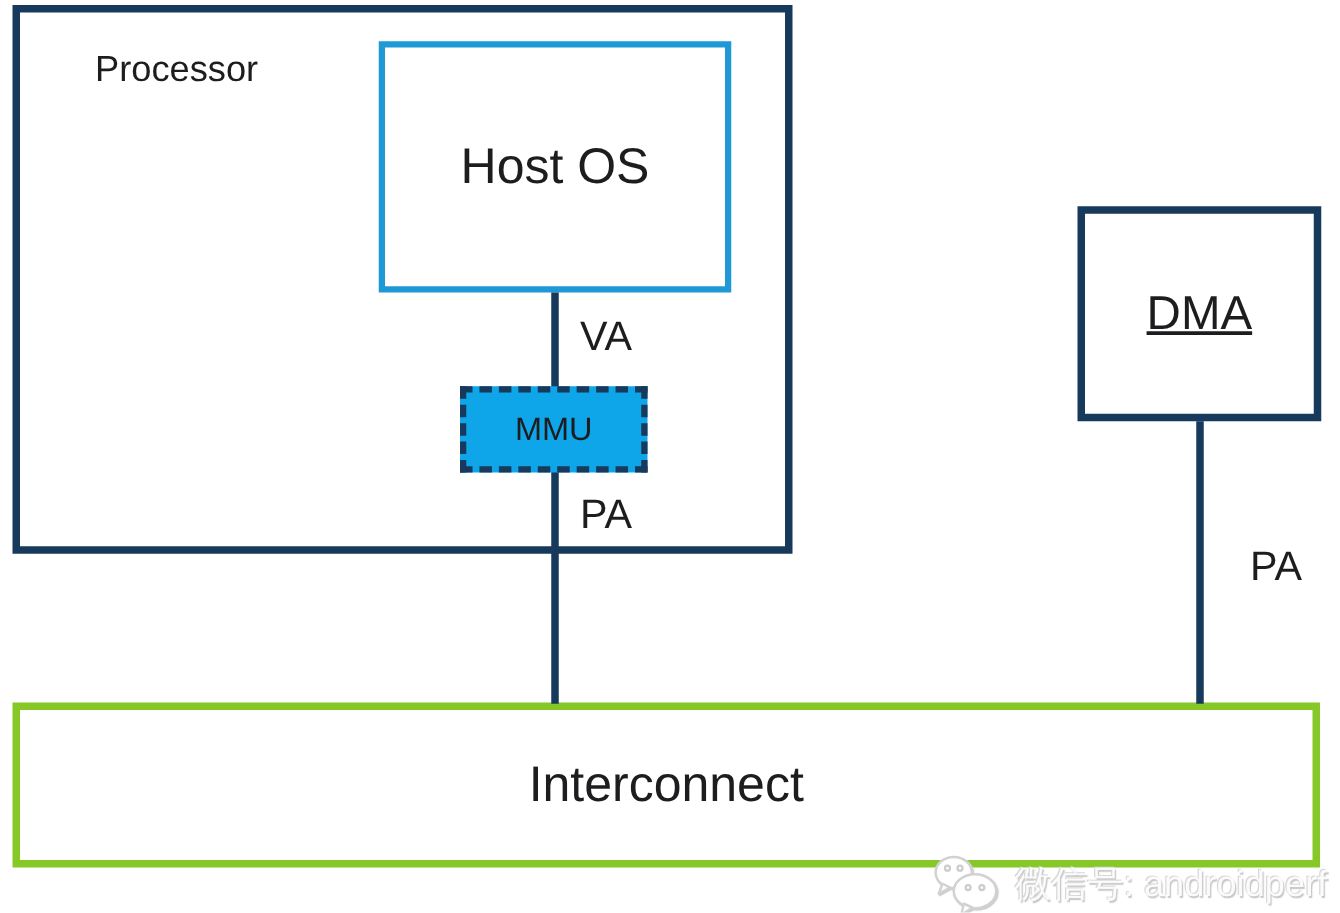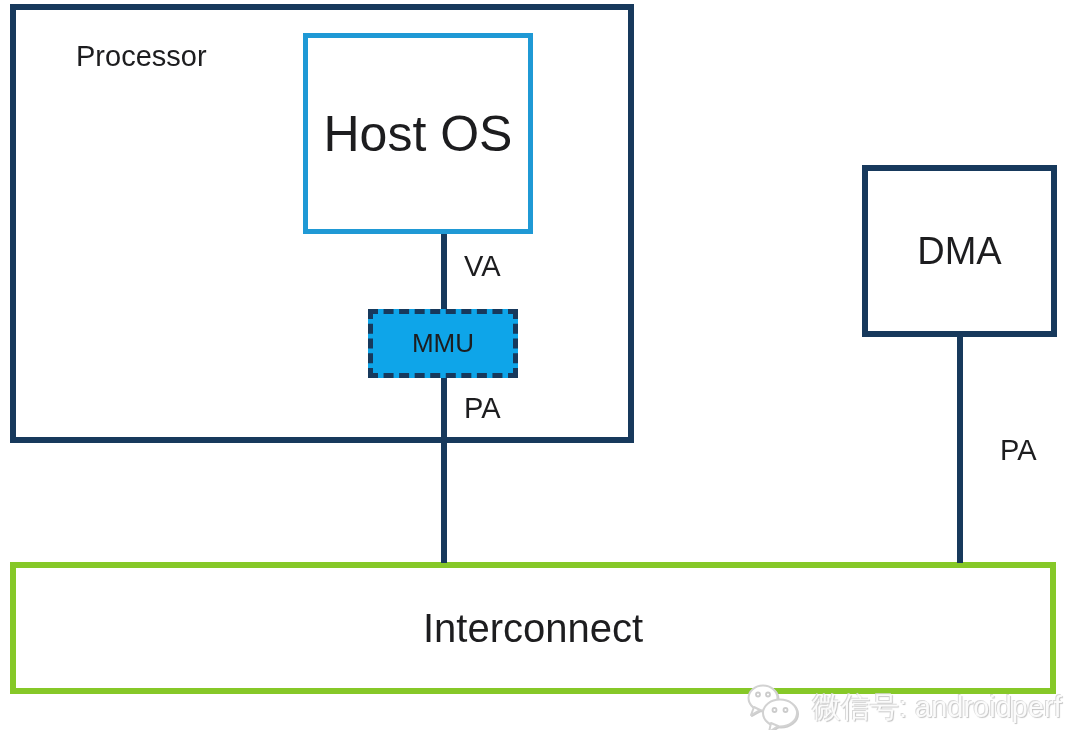--- a/index.html
+++ b/index.html
@@ -14,34 +14,34 @@
     font-family:"Liberation Sans","DejaVu Sans",sans-serif;
     width:1072px;height:730px;overflow:hidden;position:relative;
   }
   .canvas{position:absolute;left:0;top:0;width:1072px;height:730px;background:#ffffff;}
 
   .box{position:absolute;display:flex;align-items:center;justify-content:center;color:var(--text-dark);}
 
   .processor-box{left:10px;top:4px;width:624px;height:439px;border:6px solid var(--navy);}
   .processor-label{position:absolute;left:60px;top:30px;font-size:29px;color:var(--text-dark);}
 
-  .hostos-box{left:303px;top:33px;width:230px;height:201px;border:5px solid var(--blue);font-size:50px;background:#ffffff;}
+  .hostos-box{left:303px;top:33px;width:282px;height:201px;border:5px solid var(--blue);font-size:40px;background:#ffffff;}
 
   .mmu-box{left:368px;top:309px;width:150px;height:69px;border:5px dashed var(--navy);font-size:26px;background:#0ea5e9;z-index:3;}
 
-  .dma-box{left:862px;top:165px;width:195px;height:172px;border:6px solid var(--navy);font-size:38px;}
+  .dma-box{left:862px;top:165px;width:195px;height:172px;border:6px solid var(--navy);font-size:38px;text-decoration:underline;}
 
   .interconnect-box{left:10px;top:562px;width:1046px;height:132px;border:6px solid var(--green);font-size:40px;}
 
   .vline{position:absolute;width:6px;background:var(--navy);z-index:2;}
   .va-line{left:441px;top:234px;height:76px;}
   .pa-line{left:441px;top:377px;height:186px;}
   .dma-line{left:957px;top:337px;height:226px;}
 
-  .edge-label{position:absolute;font-size:29px;color:var(--text-dark);z-index:2;}
+  .edge-label{position:absolute;font-size:33px;color:var(--text-dark);z-index:2;}
   .va-label{left:464px;top:250px;}
   .pa-label-cpu{left:464px;top:392px;}
   .pa-label-dma{left:1000px;top:434px;}
 
   .watermark{
     position:absolute;left:744px;top:676px;height:64px;z-index:5;
     display:flex;align-items:center;gap:10px;
   }
   .watermark-text{
     font-size:29px;

